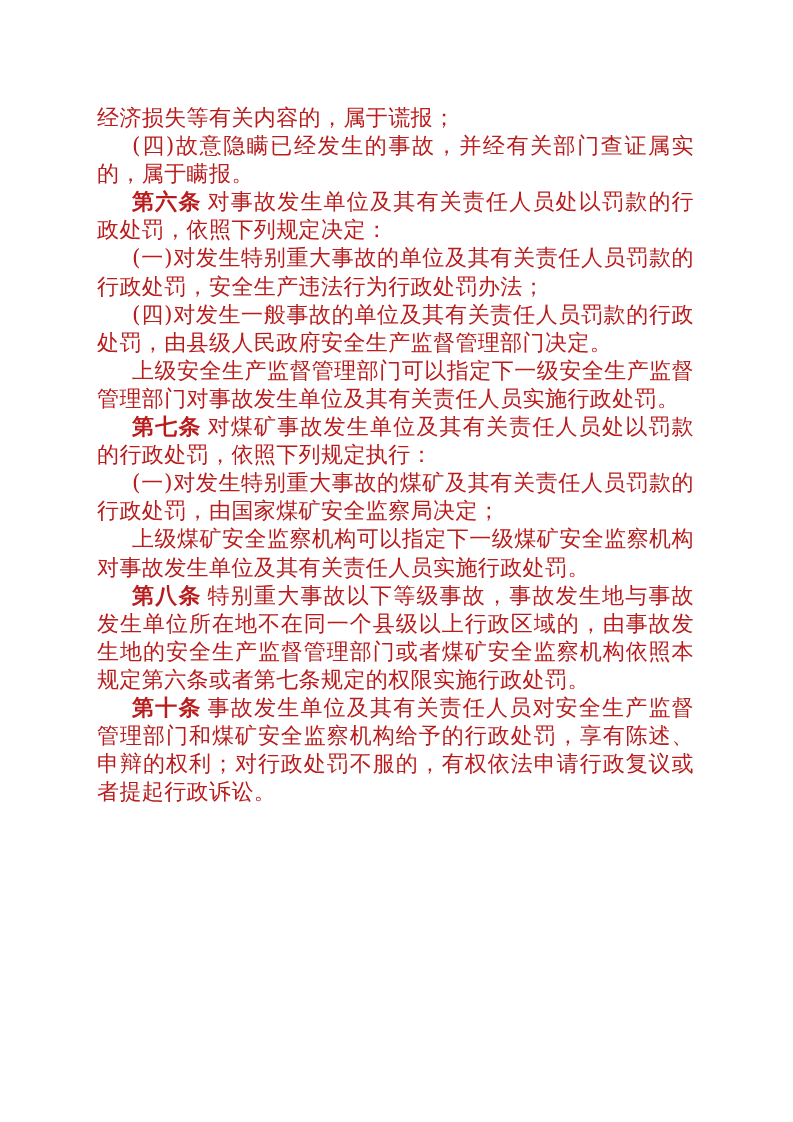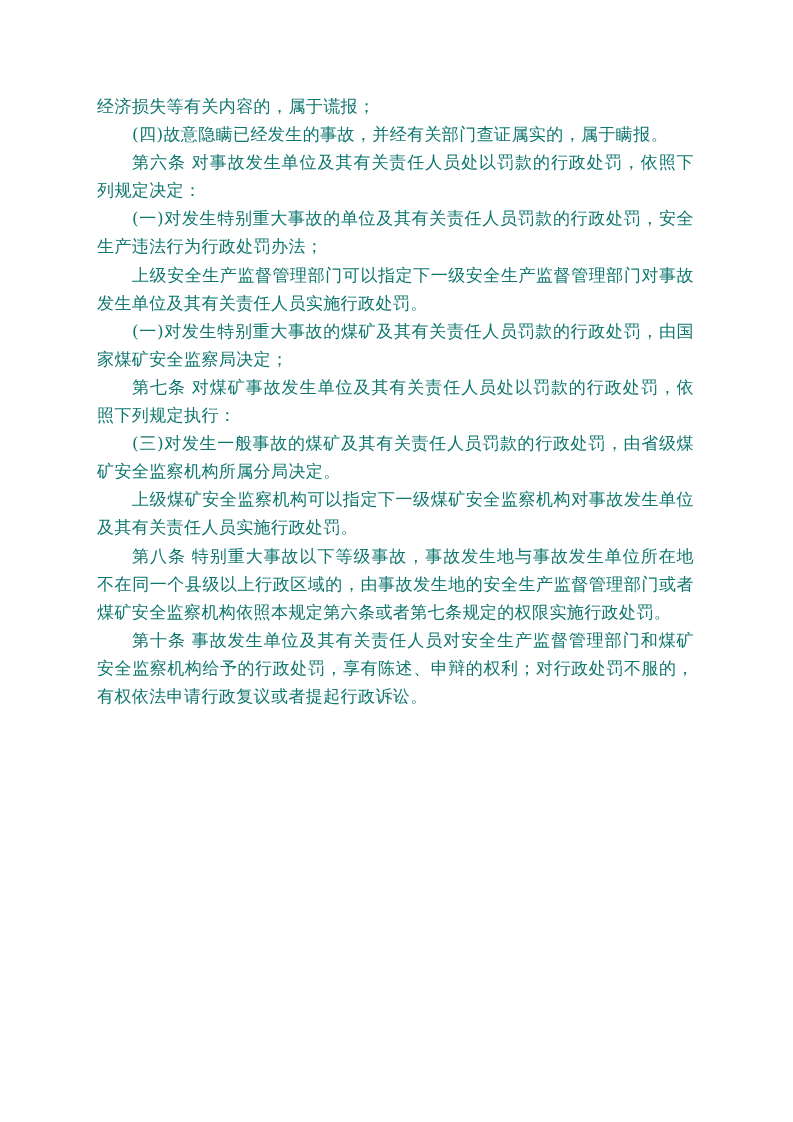--- a/index.html
+++ b/index.html
@@ -9,39 +9,39 @@
     }
     body {
       width: 793px;
       height: 1122px;
       position: relative;
       overflow: hidden;
     }
     .page {
       position: absolute;
       left: 97px;
-      top: 92px;
+      top: 104px;
       width: 597px;
       font-family: "DejaVu Serif", "Liberation Serif", serif;
-      font-size: 17px;
+      font-size: 22px;
       line-height: 28.1px;
-      color: #0f766e;
+      color: #b91c1c;
     }
     .para {
       margin: 0;
       text-align: justify;
       text-align-last: left;
       letter-spacing: 0.4px;
     }
     .para.indent {
       text-indent: 35px;
     }
     .art {
       font-family: "DejaVu Sans", "Liberation Sans", sans-serif;
-      font-weight: normal;
+      font-weight: bold;
       margin-right: 6px;
       margin-top: 25px;
     }
   </style>
 </head>
 <body>
 
 <div class="page">
   <p class="para">
     <span>经济损失等有关内容的，属于谎报；</span>
@@ -49,30 +49,30 @@
   <p class="para indent">
     <span>(四)故意隐瞒已经发生的事故，并经有关部门查证属实的，属于瞒报。</span>
   </p>
   <p class="para indent">
     <span class="art">第六条</span><span>对事故发生单位及其有关责任人员处以罚款的行政处罚，依照下列规定决定：</span>
   </p>
   <p class="para indent">
     <span>(一)对发生特别重大事故的单位及其有关责任人员罚款的行政处罚，安全生产违法行为行政处罚办法；</span>
   </p>
   <p class="para indent">
-    <span>上级安全生产监督管理部门可以指定下一级安全生产监督管理部门对事故发生单位及其有关责任人员实施行政处罚。</span>
+    <span>(四)对发生一般事故的单位及其有关责任人员罚款的行政处罚，由县级人民政府安全生产监督管理部门决定。</span>
   </p>
   <p class="para indent">
-    <span>(一)对发生特别重大事故的煤矿及其有关责任人员罚款的行政处罚，由国家煤矿安全监察局决定；</span>
+    <span>上级安全生产监督管理部门可以指定下一级安全生产监督管理部门对事故发生单位及其有关责任人员实施行政处罚。</span>
   </p>
   <p class="para indent">
     <span class="art">第七条</span><span>对煤矿事故发生单位及其有关责任人员处以罚款的行政处罚，依照下列规定执行：</span>
   </p>
   <p class="para indent">
-    <span>(三)对发生一般事故的煤矿及其有关责任人员罚款的行政处罚，由省级煤矿安全监察机构所属分局决定。</span>
+    <span>(一)对发生特别重大事故的煤矿及其有关责任人员罚款的行政处罚，由国家煤矿安全监察局决定；</span>
   </p>
   <p class="para indent">
     <span>上级煤矿安全监察机构可以指定下一级煤矿安全监察机构对事故发生单位及其有关责任人员实施行政处罚。</span>
   </p>
   <p class="para indent">
     <span class="art">第八条</span><span>特别重大事故以下等级事故，事故发生地与事故发生单位所在地不在同一个县级以上行政区域的，由事故发生地的安全生产监督管理部门或者煤矿安全监察机构依照本规定第六条或者第七条规定的权限实施行政处罚。</span>
   </p>
   <p class="para indent">
     <span class="art">第十条</span><span>事故发生单位及其有关责任人员对安全生产监督管理部门和煤矿安全监察机构给予的行政处罚，享有陈述、申辩的权利；对行政处罚不服的，有权依法申请行政复议或者提起行政诉讼。</span>
   </p>

